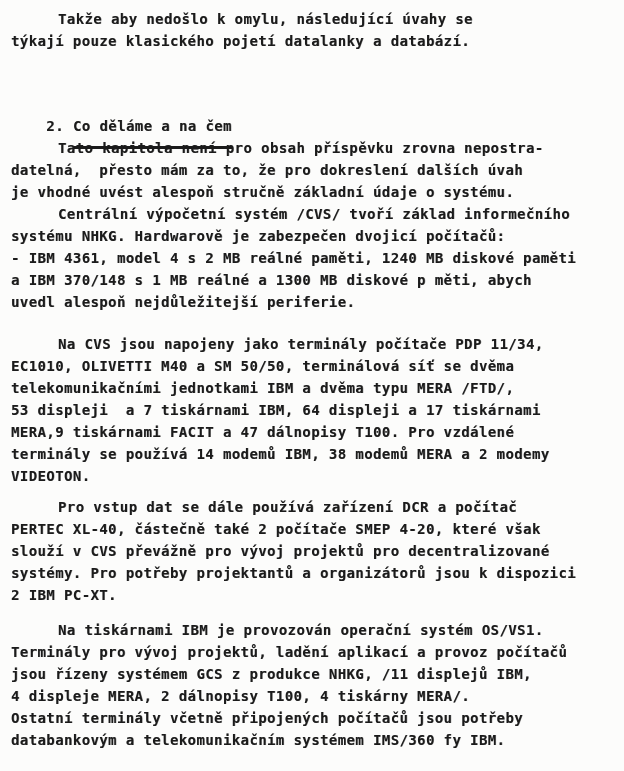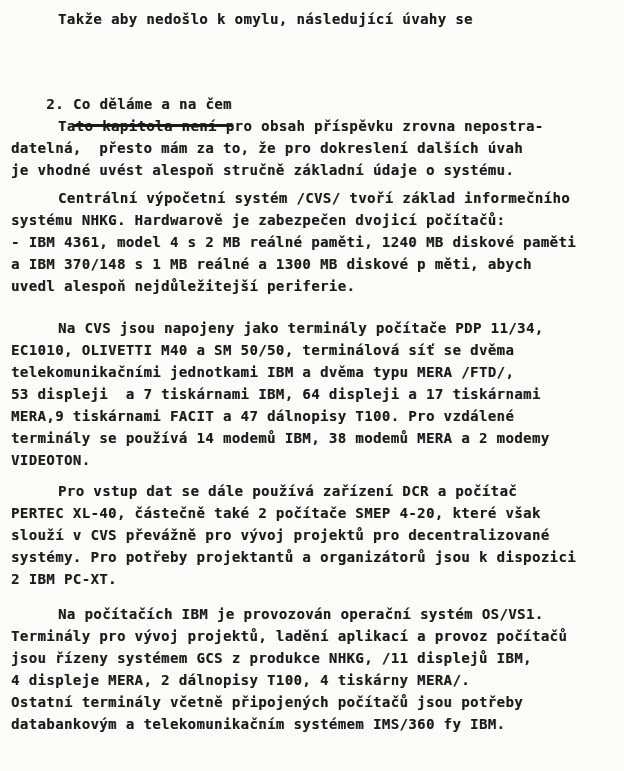--- a/index.html
+++ b/index.html
@@ -39,32 +39,33 @@
     margin-top: 41px;
     height: 22px;
     white-space: pre;
   }
   .heading .title {
     margin-left: 9px;
     padding-bottom: 12px;
     border-bottom: 3px solid var(--ink, #1b1b1b);
   }
   #para2 { margin-top: 22px; }
-  #para3 { margin-top: 6px; }
+  #para3 { }
   #para4 { margin-top: 20px; }
   #para5 { margin-top: 9px; }
   #para6 { margin-top: 13px; }
 </style>
 </head>
 <body>
 
 <div class="doc">
 
   <div class="para" id="para1">
     <div class="line">Takže aby nedošlo k omylu, následující úvahy se</div>
+    <div class="line">týkají pouze klasického pojetí datalanky a databází.</div>
   </div>
 
   <div class="heading">
     <span class="num">2.</span><span class="title">Co děláme a na čem</span>
   </div>
 
   <div class="para" id="para2">
     <div class="line">Tato kapitola není pro obsah příspěvku zrovna nepostra-</div>
     <div class="line">datelná,  přesto mám za to, že pro dokreslení dalších úvah</div>
     <div class="line">je vhodné uvést alespoň stručně základní údaje o systému.</div>
@@ -90,21 +91,21 @@
 
   <div class="para" id="para5">
     <div class="line">Pro vstup dat se dále používá zařízení DCR a počítač</div>
     <div class="line">PERTEC XL-40, částečně také 2 počítače SMEP 4-20, které však</div>
     <div class="line">slouží v CVS převážně pro vývoj projektů pro decentralizované</div>
     <div class="line">systémy. Pro potřeby projektantů a organizátorů jsou k dispozici</div>
     <div class="line">2 IBM PC-XT.</div>
   </div>
 
   <div class="para" id="para6">
-    <div class="line">Na počítačích IBM je provozován operační systém OS/VS1.</div>
+    <div class="line">Na tiskárnami IBM je provozován operační systém OS/VS1.</div>
     <div class="line">Terminály pro vývoj projektů, ladění aplikací a provoz počítačů</div>
     <div class="line">jsou řízeny systémem GCS z produkce NHKG, /11 displejů IBM,</div>
     <div class="line">4 displeje MERA, 2 dálnopisy T100, 4 tiskárny MERA/.</div>
     <div class="line">Ostatní terminály včetně připojených počítačů jsou potřeby</div>
     <div class="line">databankovým a telekomunikačním systémem IMS/360 fy IBM.</div>
   </div>
 
 </div>
 
 </body></html>

